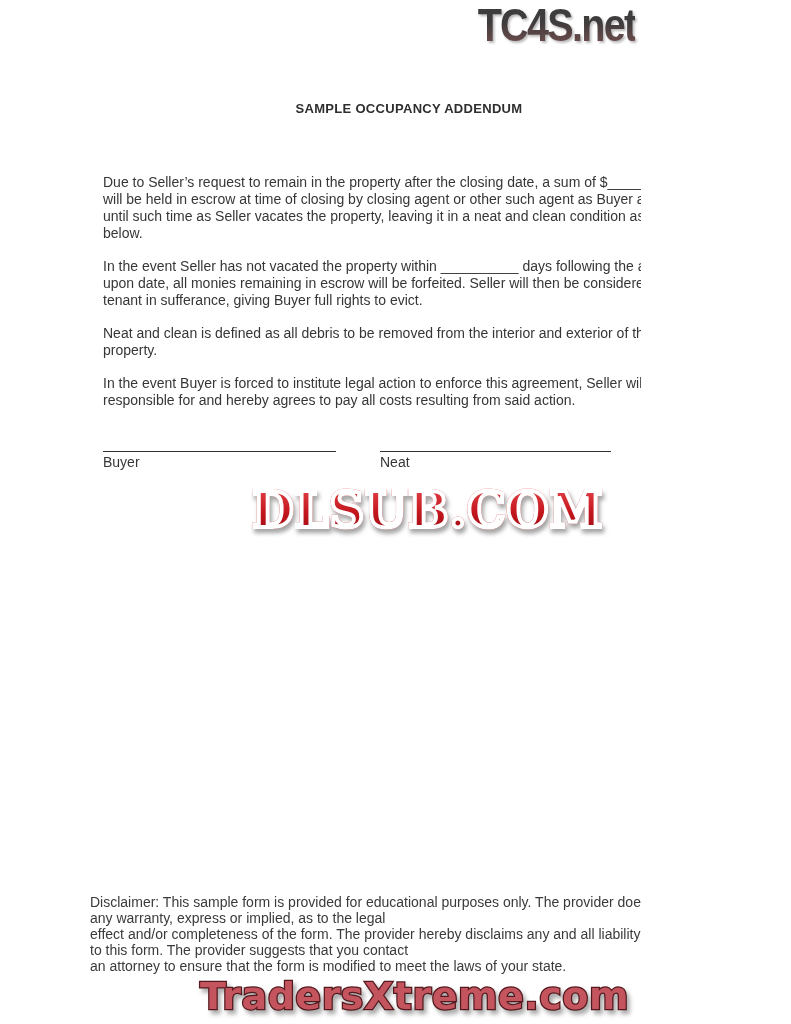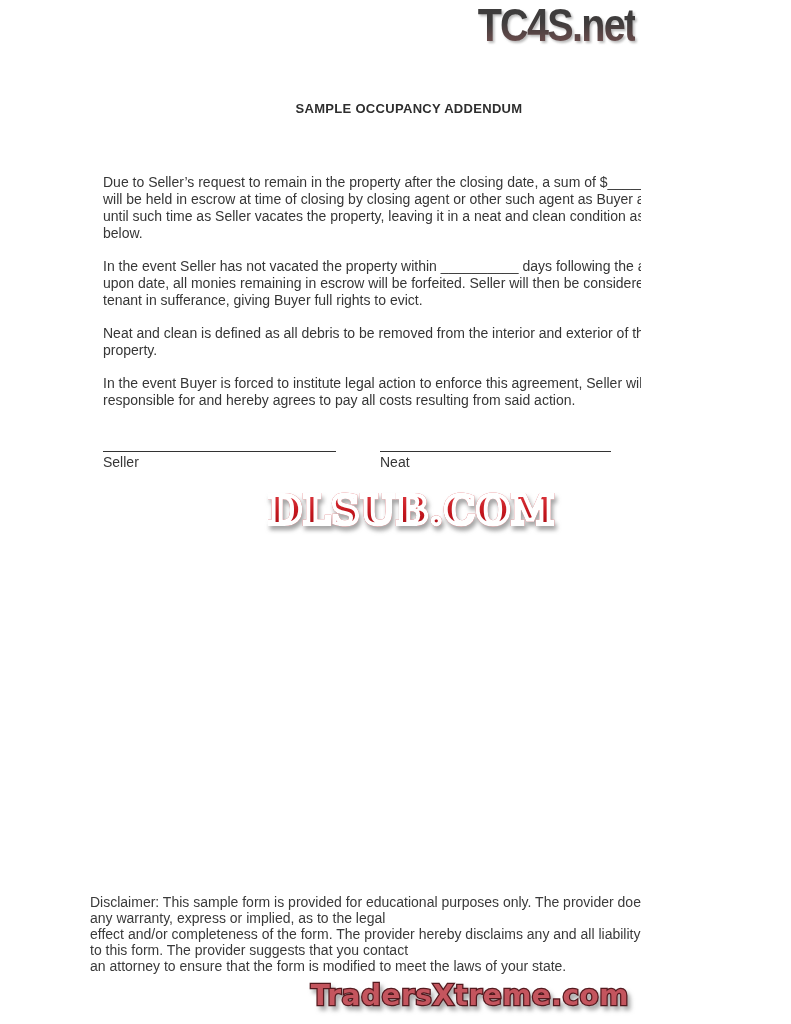--- a/index.html
+++ b/index.html
@@ -27,43 +27,43 @@
     transform-origin: right top;
     background: linear-gradient(180deg, #3d3d3d 0%, #3f3c3c 45%, #7b5252 100%);
     -webkit-background-clip: text;
     background-clip: text;
     color: transparent;
     filter: drop-shadow(2px 2px 1px rgba(130,130,130,0.55));
     white-space: nowrap;
   }
   .wm-dlsub {
     position: absolute;
-    left: 268px;
+    left: 252px;
     top: 487px;
     font-family: "DejaVu Serif", serif;
     font-weight: bold;
-    font-size: 39px;
+    font-size: 48px;
     line-height: 46px;
     letter-spacing: 1px;
     background: linear-gradient(180deg, #e4434a 0%, #c4161d 55%, #9e0d13 100%);
     -webkit-background-clip: text;
     background-clip: text;
     color: transparent;
     -webkit-text-stroke: 4px #ffffff;
     paint-order: stroke fill;
     filter: drop-shadow(2px 4px 2px rgba(90,90,90,0.55));
     white-space: nowrap;
   }
   .wm-traders {
     position: absolute;
     right: 12px;
     bottom: 10px;
     font-family: "DejaVu Sans", "Liberation Sans", sans-serif;
     font-weight: bold;
-    font-size: 28px;
+    font-size: 38px;
     line-height: 36px;
     color: #c4555e;
     -webkit-text-stroke: 2.5px #53191e;
     paint-order: stroke fill;
     filter: drop-shadow(3px 4px 2px rgba(150,150,150,0.8));
     letter-spacing: 0.5px;
     white-space: nowrap;
   }
 
   
@@ -128,21 +128,21 @@
     <p class="para">In the event Seller has not vacated the property within __________ days following the agreed
 upon date, all monies remaining in escrow will be forfeited. Seller will then be considered a
 tenant in sufferance, giving Buyer full rights to evict.</p>
     <p class="para">Neat and clean is defined as all debris to be removed from the interior and exterior of the
 property.</p>
     <p class="para">In the event Buyer is forced to institute legal action to enforce this agreement, Seller will be held
 responsible for and hereby agrees to pay all costs resulting from said action.</p>
 
     <div class="sig-row">
       <div class="sig-col sig-seller">
-        <span>Seller</span>
+        <span>Buyer</span>
       </div>
       <div class="sig-col sig-date">
         <span>Neat</span>
       </div>
     </div>
   </div>
 
   <div class="wm-dlsub">DLSUB.COM</div>
 
   <div class="disclaimer">Disclaimer: This sample form is provided for educational purposes only. The provider does not assert any warranty, express or implied, as to the legal

